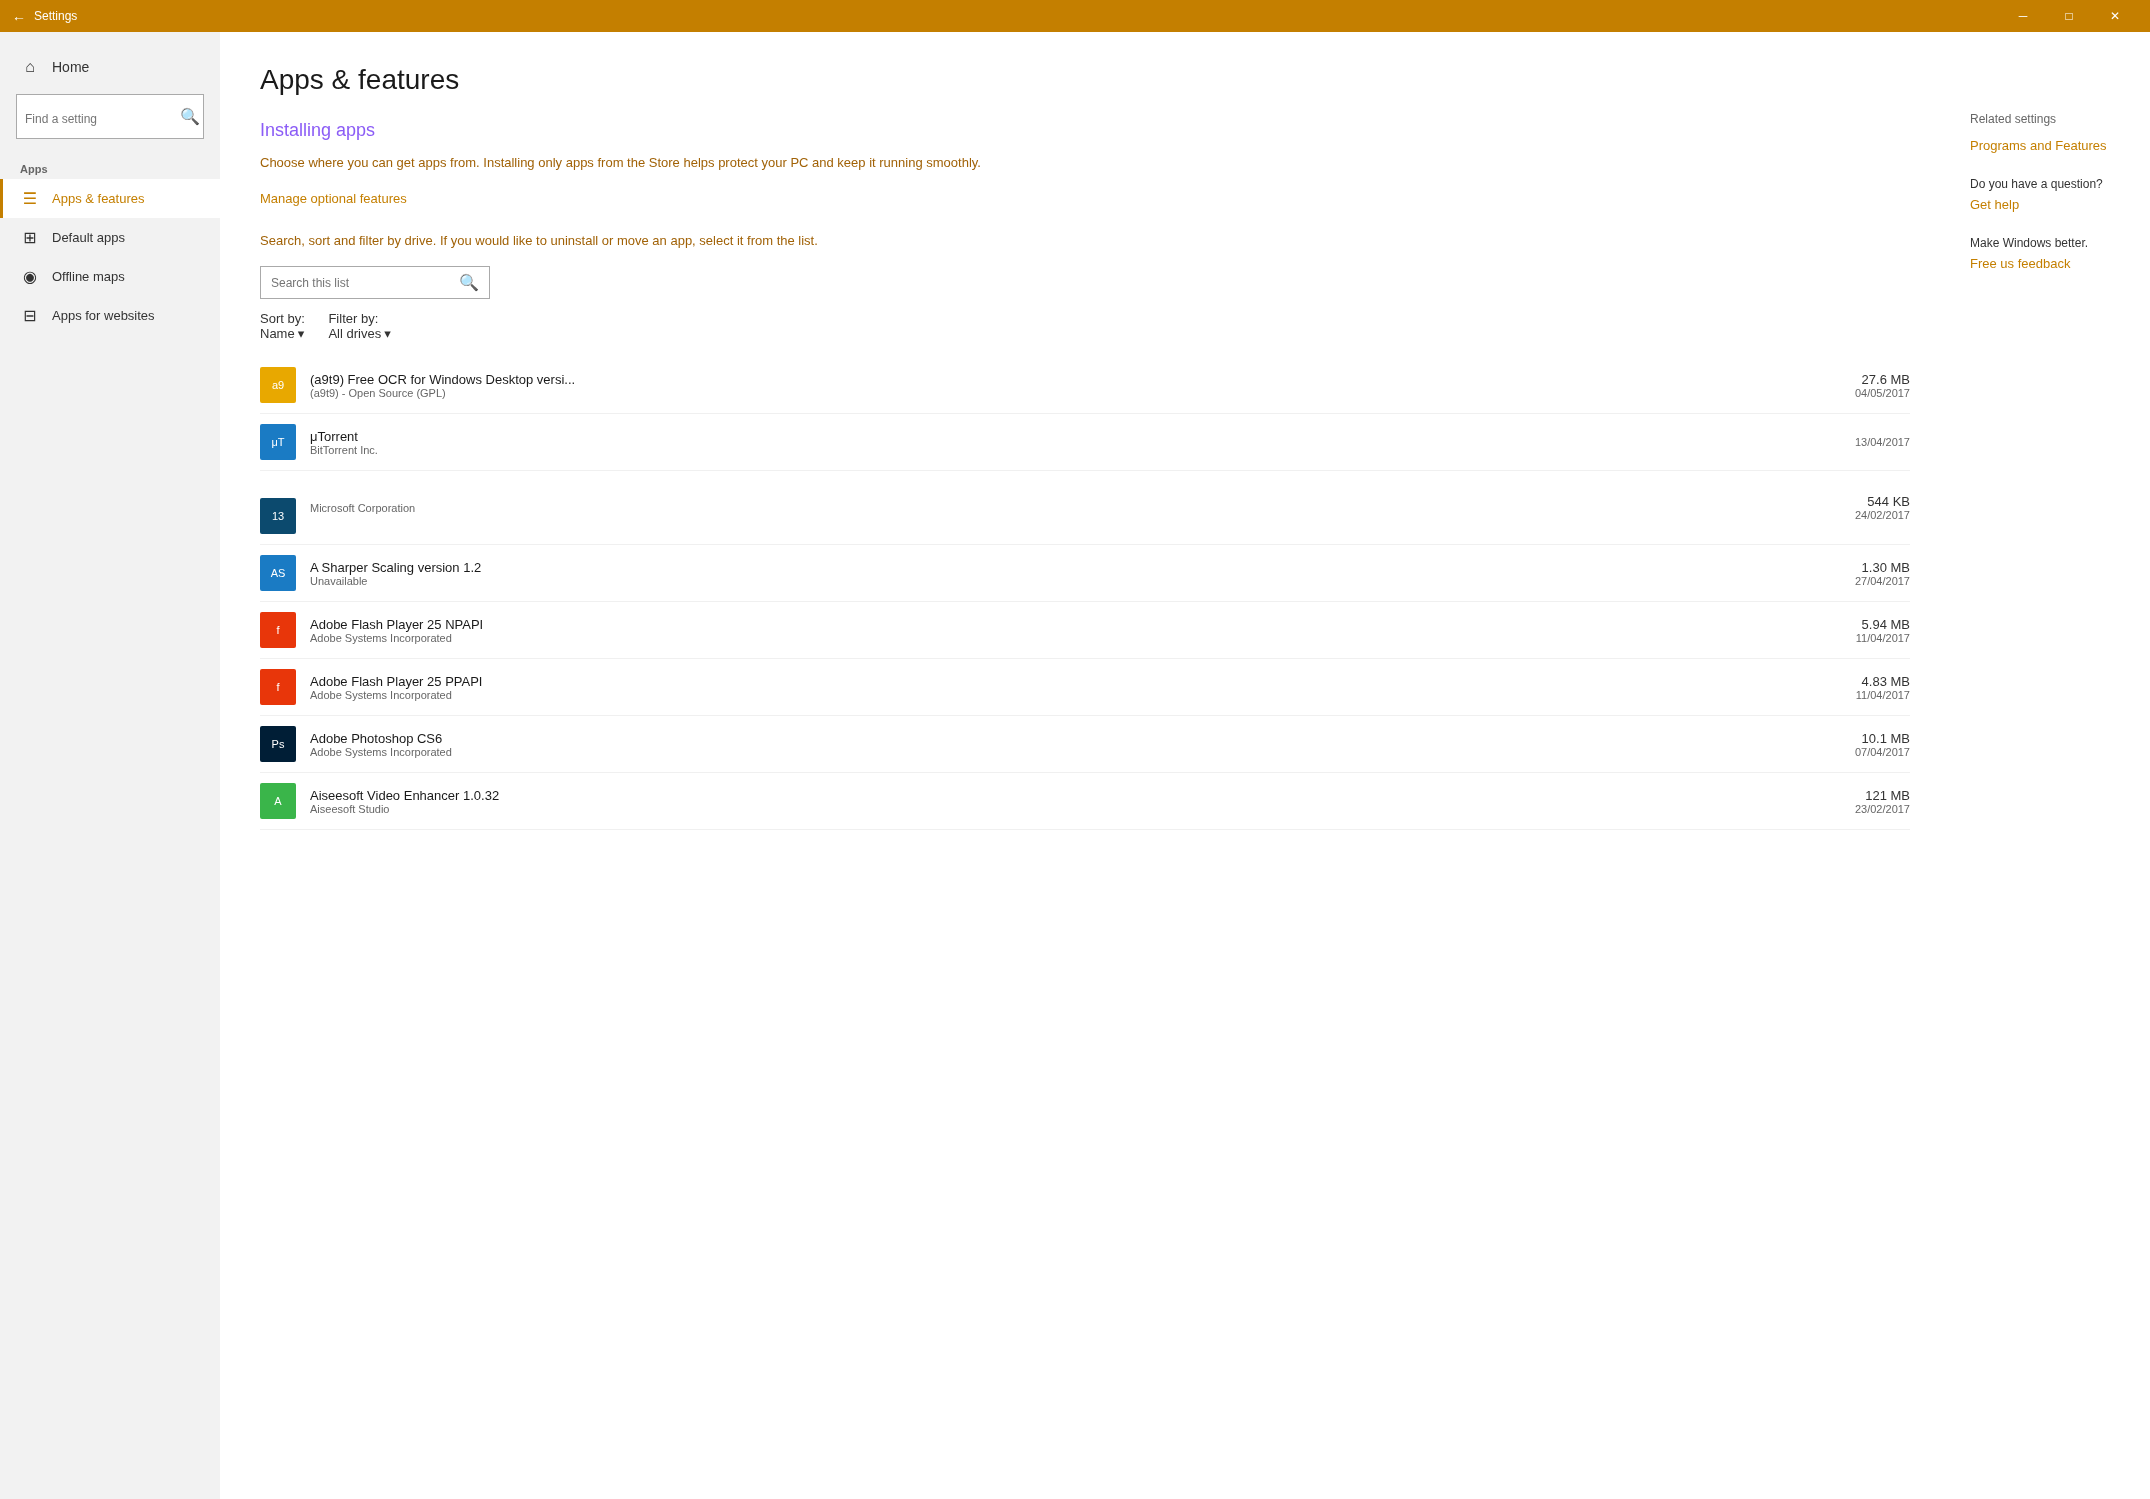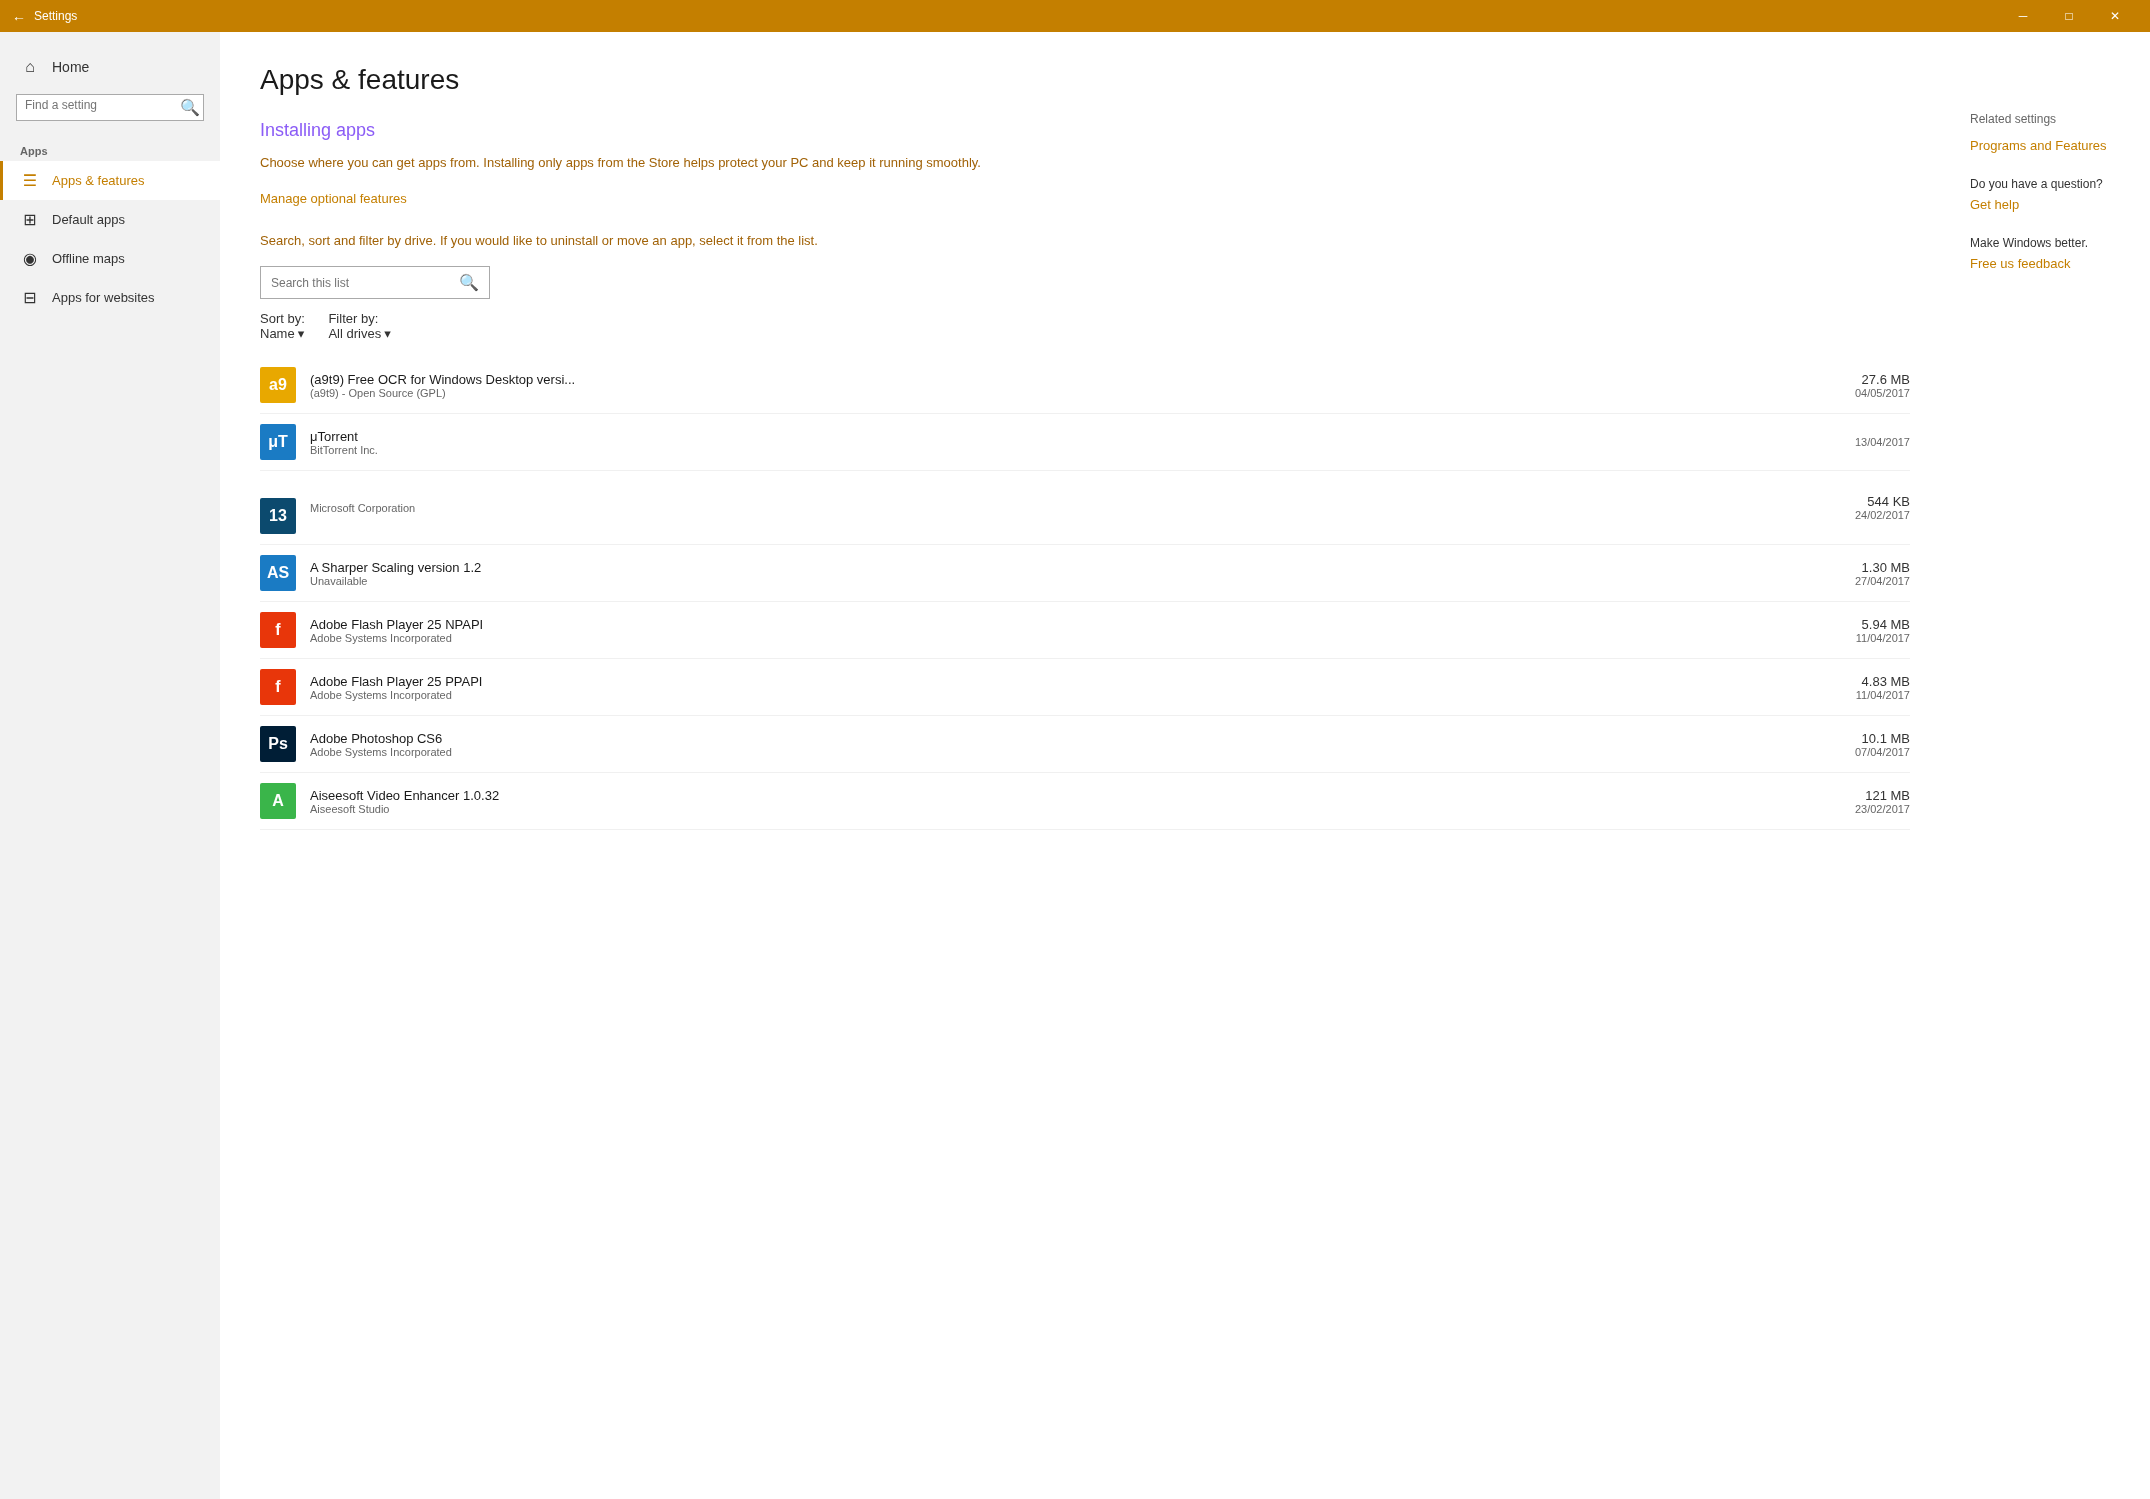--- a/index.html
+++ b/index.html
@@ -38,22 +38,22 @@
       padding: 16px 0;
       flex-shrink: 0;
       overflow-y: auto;
     }
     .sidebar-home {
       display: flex; align-items: center; gap: 12px;
       padding: 10px 20px; cursor: pointer; font-size: 14px; color: #333;
     }
     .sidebar-search {
       margin: 8px 16px 16px;
-      display: flex; align-items: flex-start;
-      border: 1px solid #aaa; background: white; padding: 3px 8px;
+      display: flex; align-items: flex-end;
+      border: 1px solid #aaa; background: white; padding: 12px 8px;
     }
     .sidebar-search input {
       border: none; outline: none; font-size: 12px; flex: 1; background: transparent;
     }
     .sidebar-section-label {
       font-size: 11px; color: #666; padding: 8px 20px 4px;
       font-weight: 600; text-transform: none;
     }
     .sidebar-item {
       display: flex; align-items: center; gap: 12px;
@@ -138,21 +138,21 @@
     .icon-utorrent { background: #1a7bc4; }
     .icon-1394 { background: #0c4a6e; margin-top: 17px; }
     .icon-scaling { background: #1a7bc4; }
     .icon-flash { background: #e8360a; }
     .icon-photoshop { background: #001e36; }
     .icon-aiseesoft { background: #3ab54a; }
 
     .icon-inner {
       width: 100%; height: 100%;
       display: flex; align-items: center; justify-content: center;
-      color: white; font-size: 16px; font-weight: bold;
+      color: white; font-size: 11px; font-weight: normal;
     }
   </style>
 </head>
 <body>
 
 <div class="titlebar">
   <div class="titlebar-left">
     <button class="titlebar-back">←</button>
     <span class="titlebar-title">Settings</span>
   </div>

